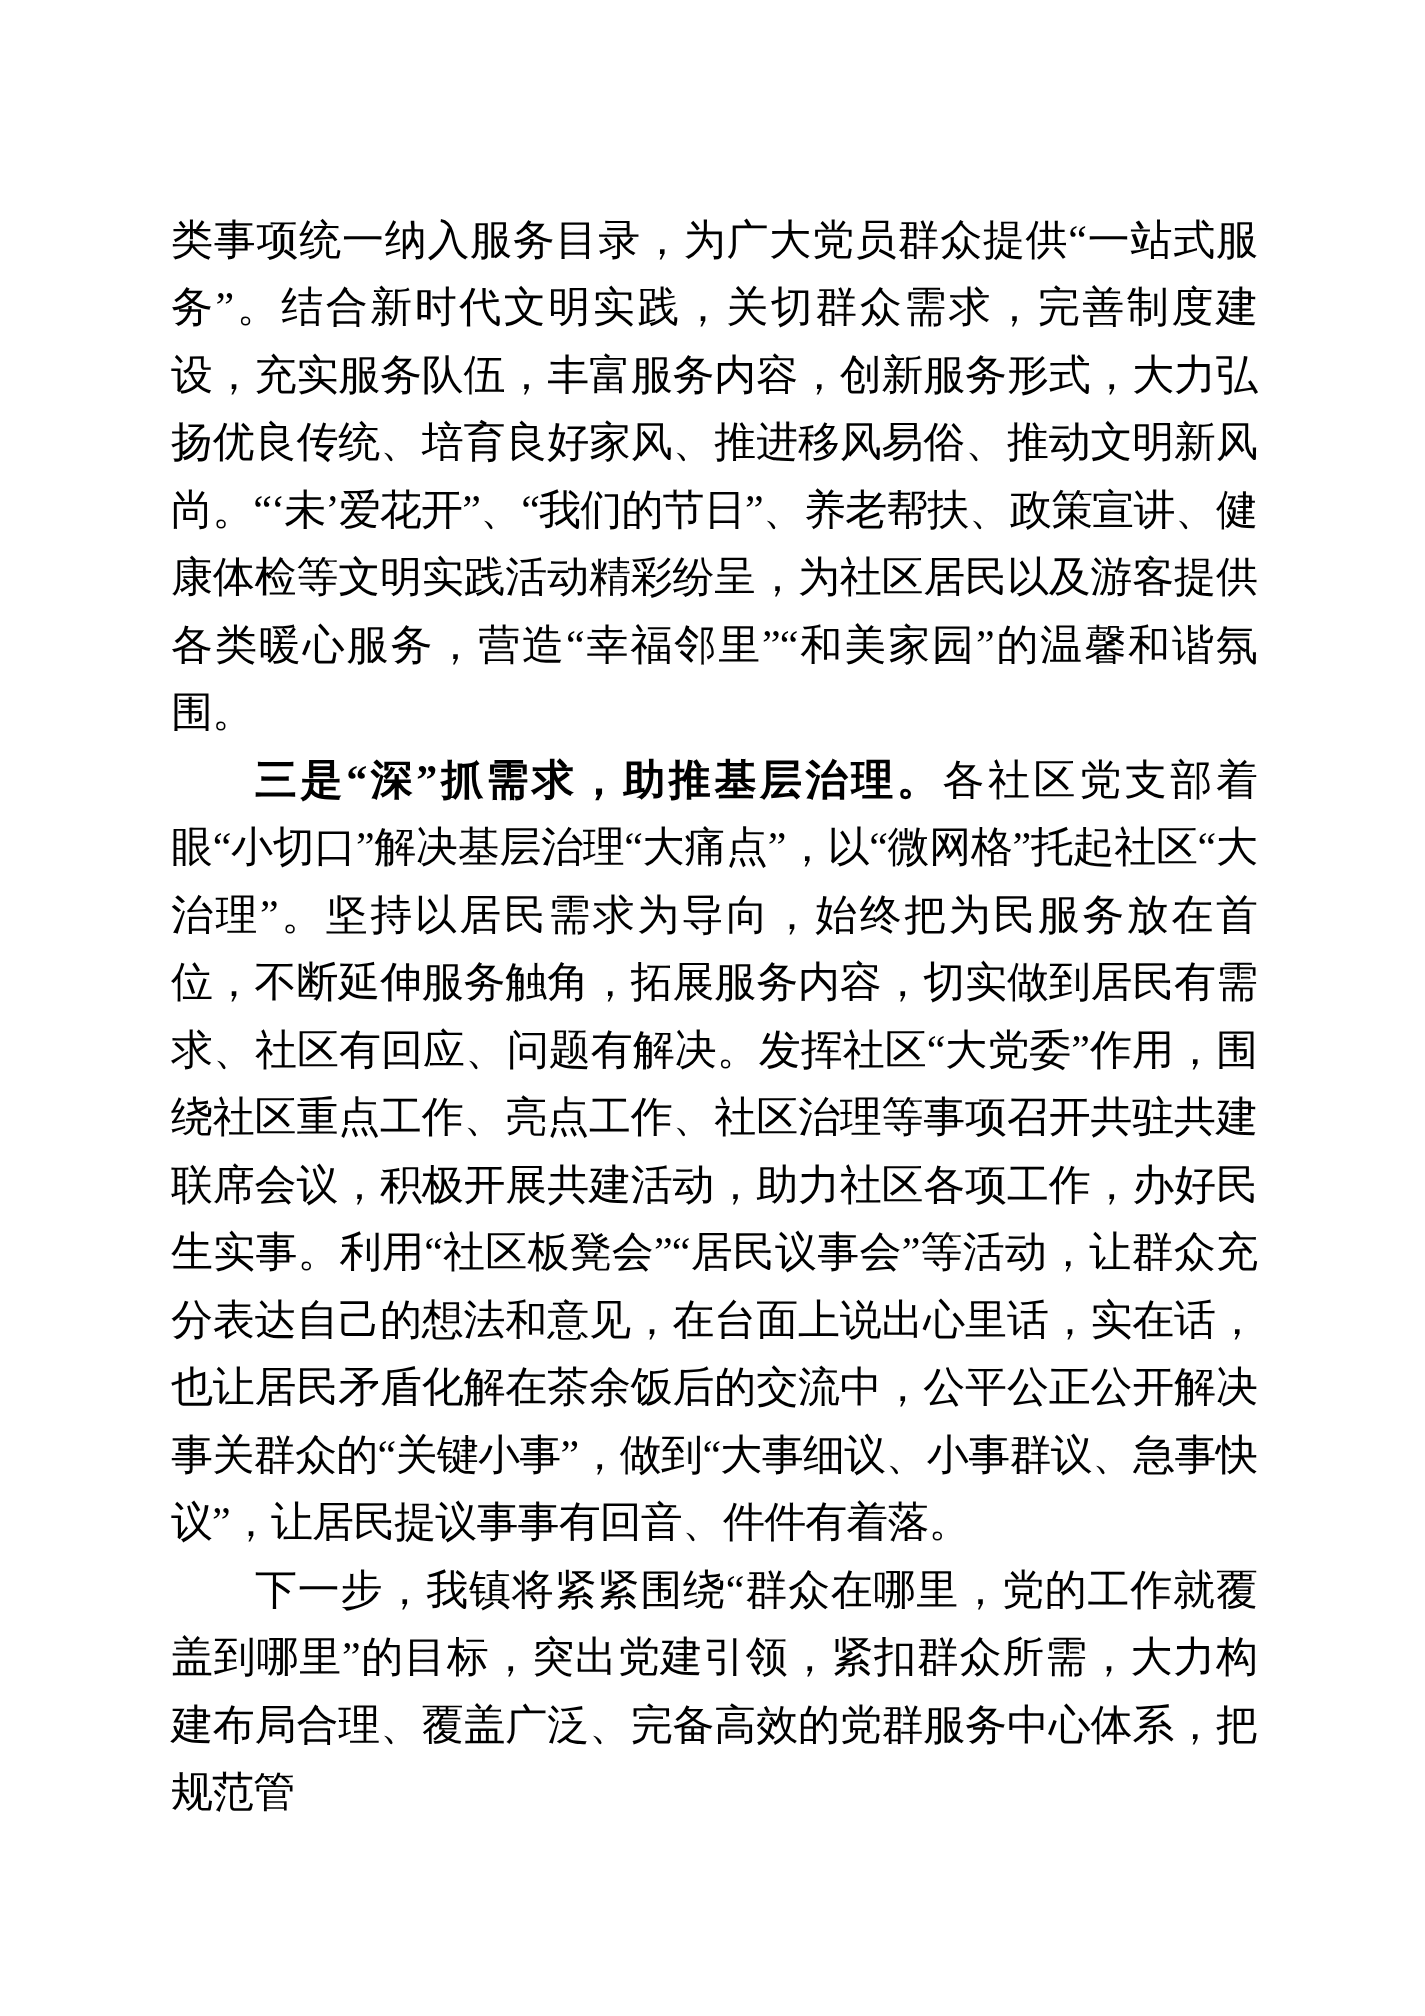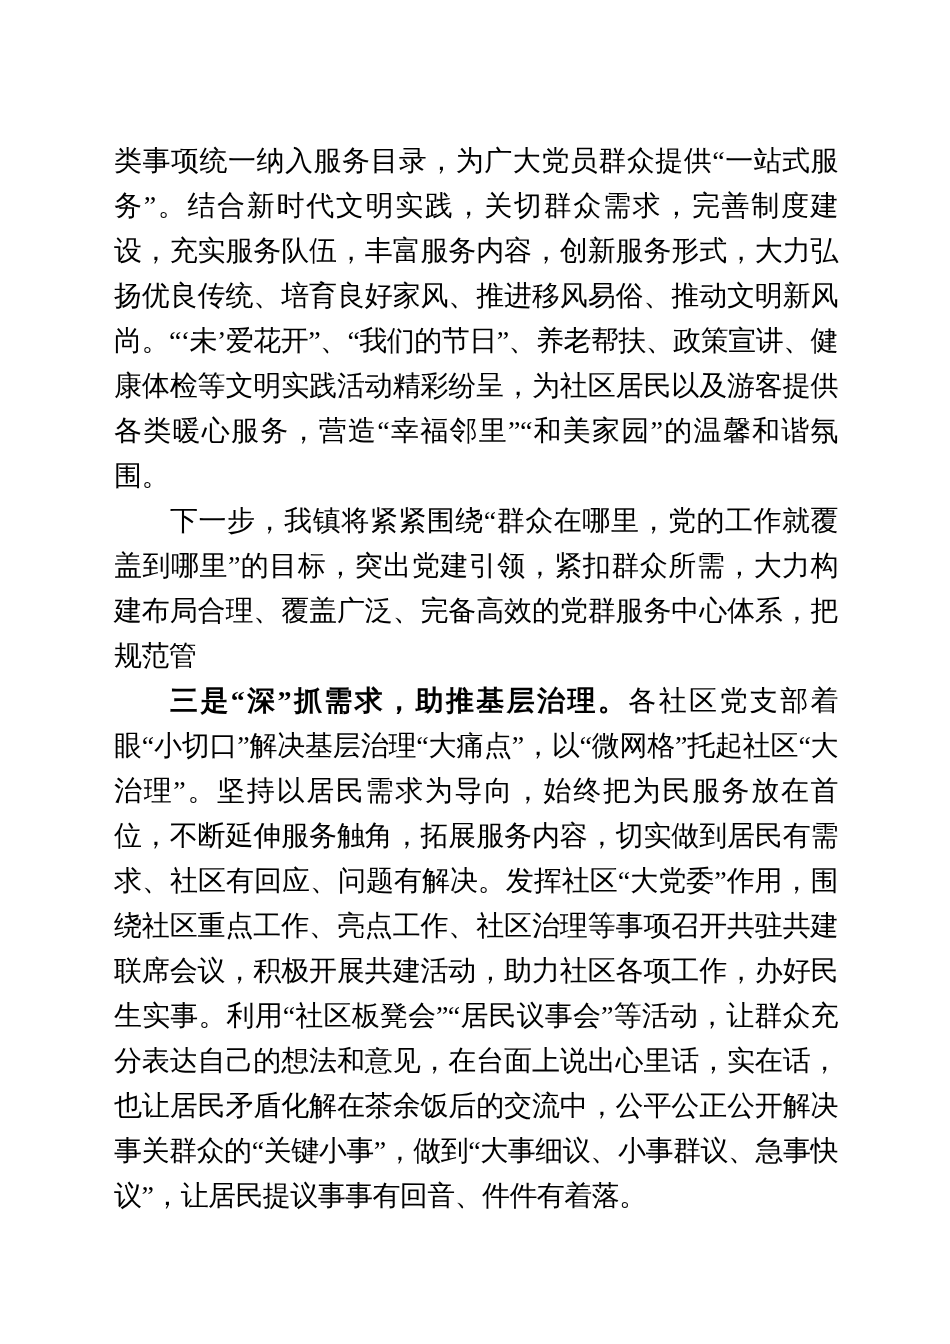--- a/index.html
+++ b/index.html
@@ -37,16 +37,16 @@
   .doc-body span.bold {
     font-weight: 700;
   }
 </style>
 </head>
 <body>
 
 <div class="page">
   <div class="doc-body">
       <p><span>类事项统一纳入服务目录，为广大党员群众提供“一站式服务”。结合新时代文明实践，关切群众需求，完善制度建设，充实服务队伍，丰富服务内容，创新服务形式，大力弘扬优良传统、培育良好家风、推进移风易俗、推动文明新风尚。“‘未’爱花开”、“我们的节日”、养老帮扶、政策宣讲、健康体检等文明实践活动精彩纷呈，为社区居民以及游客提供各类暖心服务，营造“幸福邻里”“和美家园”的温馨和谐氛围。</span></p>
+      <p class="indent"><span class="bold">三是“深”抓需求，助推基层治理。</span><span>各社区党支部着眼“小切口”解决基层治理“大痛点”，以“微网格”托起社区“大治理”。坚持以居民需求为导向，始终把为民服务放在首位，不断延伸服务触角，拓展服务内容，切实做到居民有需求、社区有回应、问题有解决。发挥社区“大党委”作用，围绕社区重点工作、亮点工作、社区治理等事项召开共驻共建联席会议，积极开展共建活动，助力社区各项工作，办好民生实事。利用“社区板凳会”“居民议事会”等活动，让群众充分表达自己的想法和意见，在台面上说出心里话，实在话，也让居民矛盾化解在茶余饭后的交流中，公平公正公开解决事关群众的“关键小事”，做到“大事细议、小事群议、急事快议”，让居民提议事事有回音、件件有着落。</span></p>
       <p class="indent"><span>下一步，我镇将紧紧围绕“群众在哪里，党的工作就覆盖到哪里”的目标，突出党建引领，紧扣群众所需，大力构建布局合理、覆盖广泛、完备高效的党群服务中心体系，把规范管</span></p>
-      <p class="indent"><span class="bold">三是“深”抓需求，助推基层治理。</span><span>各社区党支部着眼“小切口”解决基层治理“大痛点”，以“微网格”托起社区“大治理”。坚持以居民需求为导向，始终把为民服务放在首位，不断延伸服务触角，拓展服务内容，切实做到居民有需求、社区有回应、问题有解决。发挥社区“大党委”作用，围绕社区重点工作、亮点工作、社区治理等事项召开共驻共建联席会议，积极开展共建活动，助力社区各项工作，办好民生实事。利用“社区板凳会”“居民议事会”等活动，让群众充分表达自己的想法和意见，在台面上说出心里话，实在话，也让居民矛盾化解在茶余饭后的交流中，公平公正公开解决事关群众的“关键小事”，做到“大事细议、小事群议、急事快议”，让居民提议事事有回音、件件有着落。</span></p>
     </div>
 </div>
 
 </body></html>

